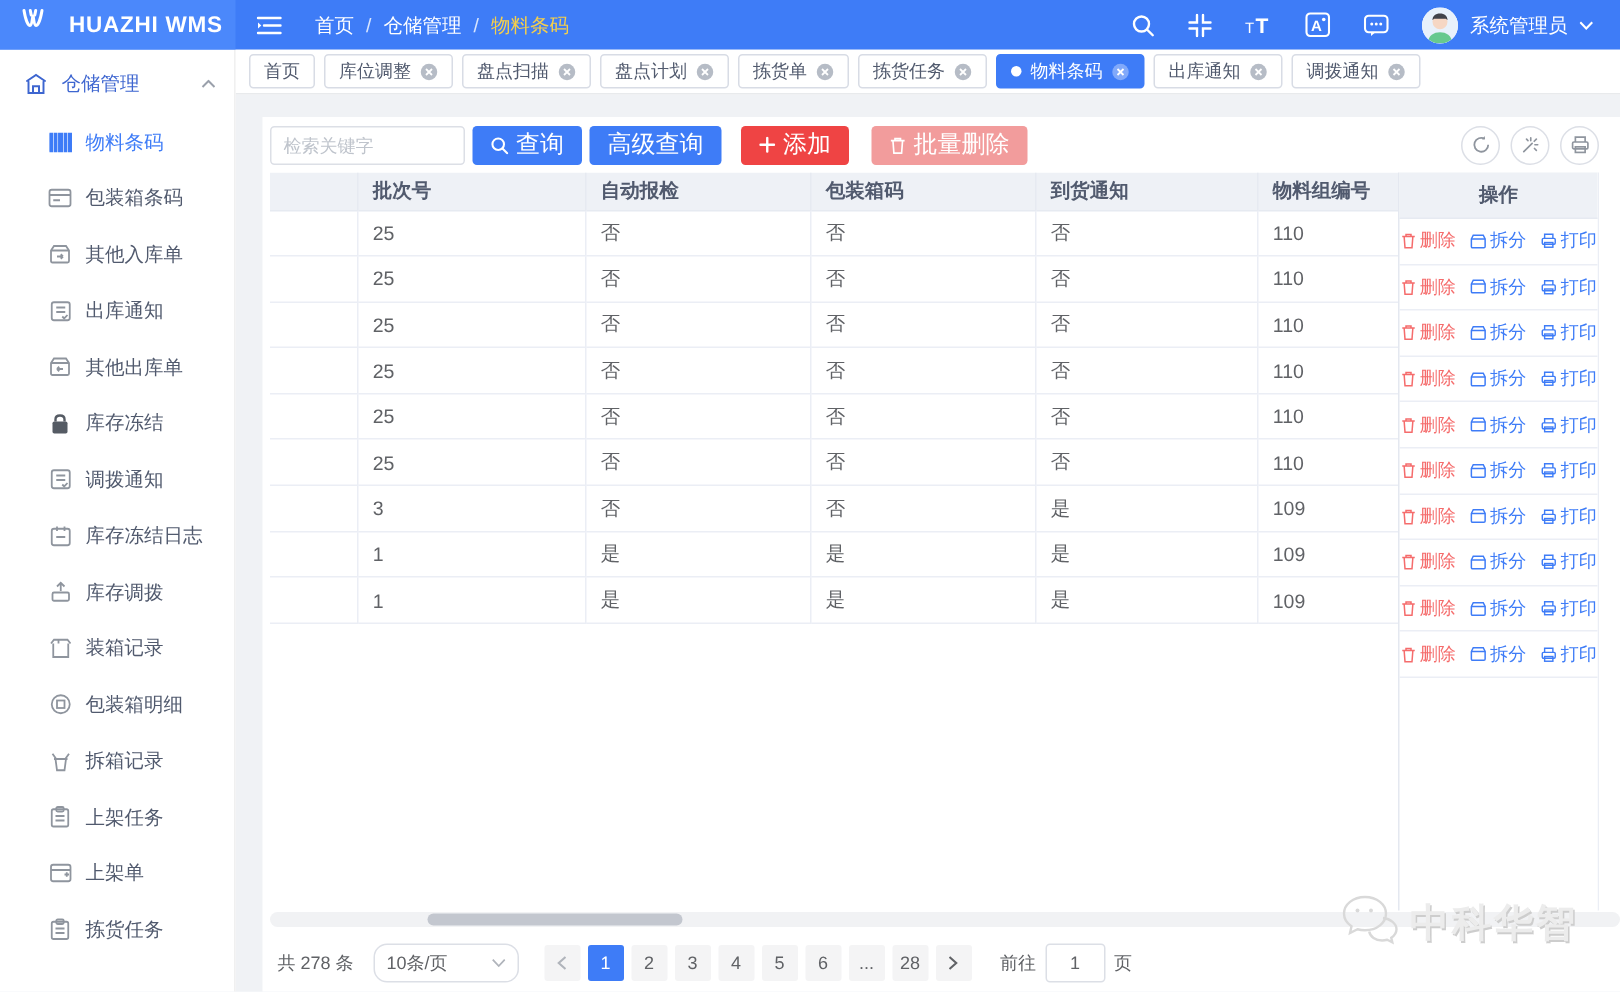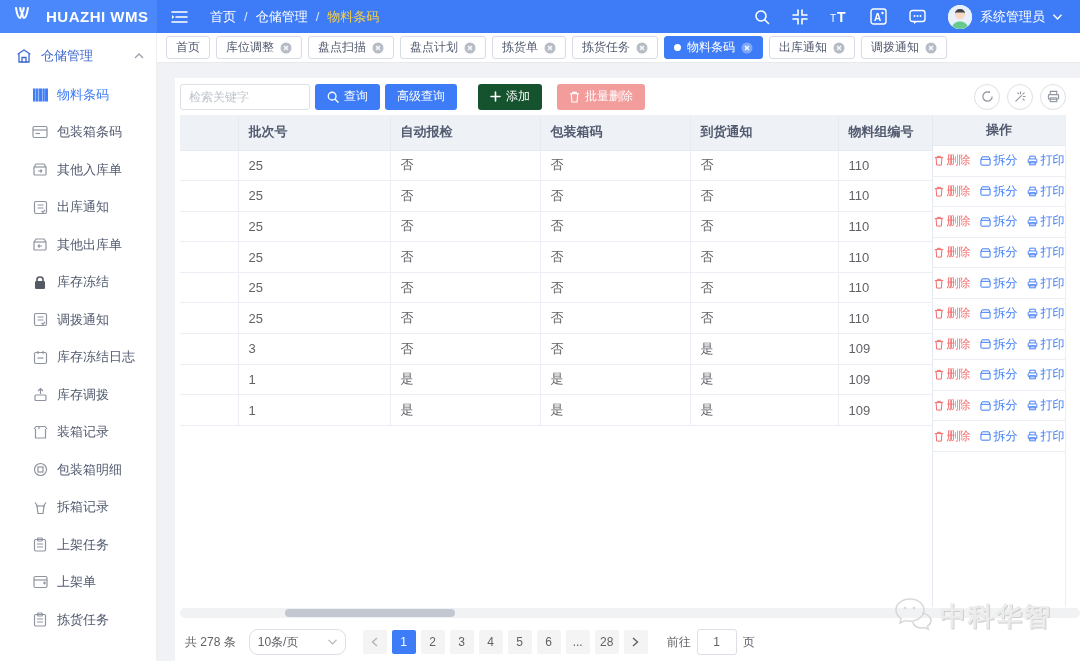--- a/index.html
+++ b/index.html
@@ -50,38 +50,38 @@
   .tab-close svg circle { fill:#b6bcc6; }
   .tab.active .tab-close svg circle { fill:rgba(255,255,255,.35); }
 
   
   .card { position:absolute; left:175px; top:78px; width:905px; height:583px; background:#fff; }
 
   .toolbar { display:flex; align-items:center; padding:8px 14px 8px 5px; height:37px; }
   .search-input { width:130px; height:26px; border:1px solid #dcdfe6; border-radius:3px;
     padding:0 8px; font-size:12px; color:#606266; outline:none; }
   .search-input::placeholder { color:#bfc4cc; }
-  .btn { height:26px; border:none; border-radius:3px; font-size:12px; color:#fff;
+  .btn { height:26px; border:none; border-radius:3px; font-size:16px; color:#fff;
     padding:0 12px; margin-left:5px; cursor:pointer; display:inline-flex;
     align-items:center; gap:5px; white-space:nowrap; }
   .btn-blue { background:#3e7cf7; }
-  .btn-green { background:#14532d; margin-left:21px; }
+  .btn-green { background:#ef4444; margin-left:13px; }
   .btn-pink { background:#f29c9c; margin-left:15px; }
   .tool-right { margin-left:auto; display:flex; gap:7px; }
   .circle-btn { width:26px; height:26px; border-radius:50%; border:1px solid #dcdfe6;
     background:#fff; display:flex; align-items:center; justify-content:center; cursor:pointer; }
 
   
   .table-zone { display:flex; height:492px; margin-left:5px; width:886px;
     border-right:1px solid #ebeef5; }
   .tz-left { flex:1; overflow:hidden; }
   table.grid { border-collapse:collapse; table-layout:fixed; width:753px; }
   .grid col.c0{width:58px}.grid col.c1{width:152px}.grid col.c2{width:150px}
   .grid col.c3{width:150px}.grid col.c4{width:148px}.grid col.c5{width:95px}
-  .grid th { height:35px; background:#eef1f6; font-size:13px; font-weight:600; color:#515a6e;
+  .grid th { height:25px; background:#eef1f6; font-size:13px; font-weight:600; color:#515a6e;
     text-align:left; padding:0 10px; border:1px solid #e6eaf1; border-top:none;margin-top:38px; }
   .grid th:first-child { border-left:none; }
   .grid td { height:30.6px; font-size:13px; color:#606266; padding:0 10px;
     border:1px solid #ebeef5; border-top:none; background:#fff; }
   .grid td:first-child { border-left:none; }
   .tz-right { width:133px; border-left:1px solid #e4e8f0; background:#fff; }
   .ops-head { height:31px; background:#eef1f6; border-bottom:1px solid #e6eaf1;
     display:flex; align-items:center; justify-content:center; font-size:13px;
     font-weight:600; color:#515a6e; }
   .ops-row { height:30.6px; border-bottom:1px solid #ebeef5; display:flex;

